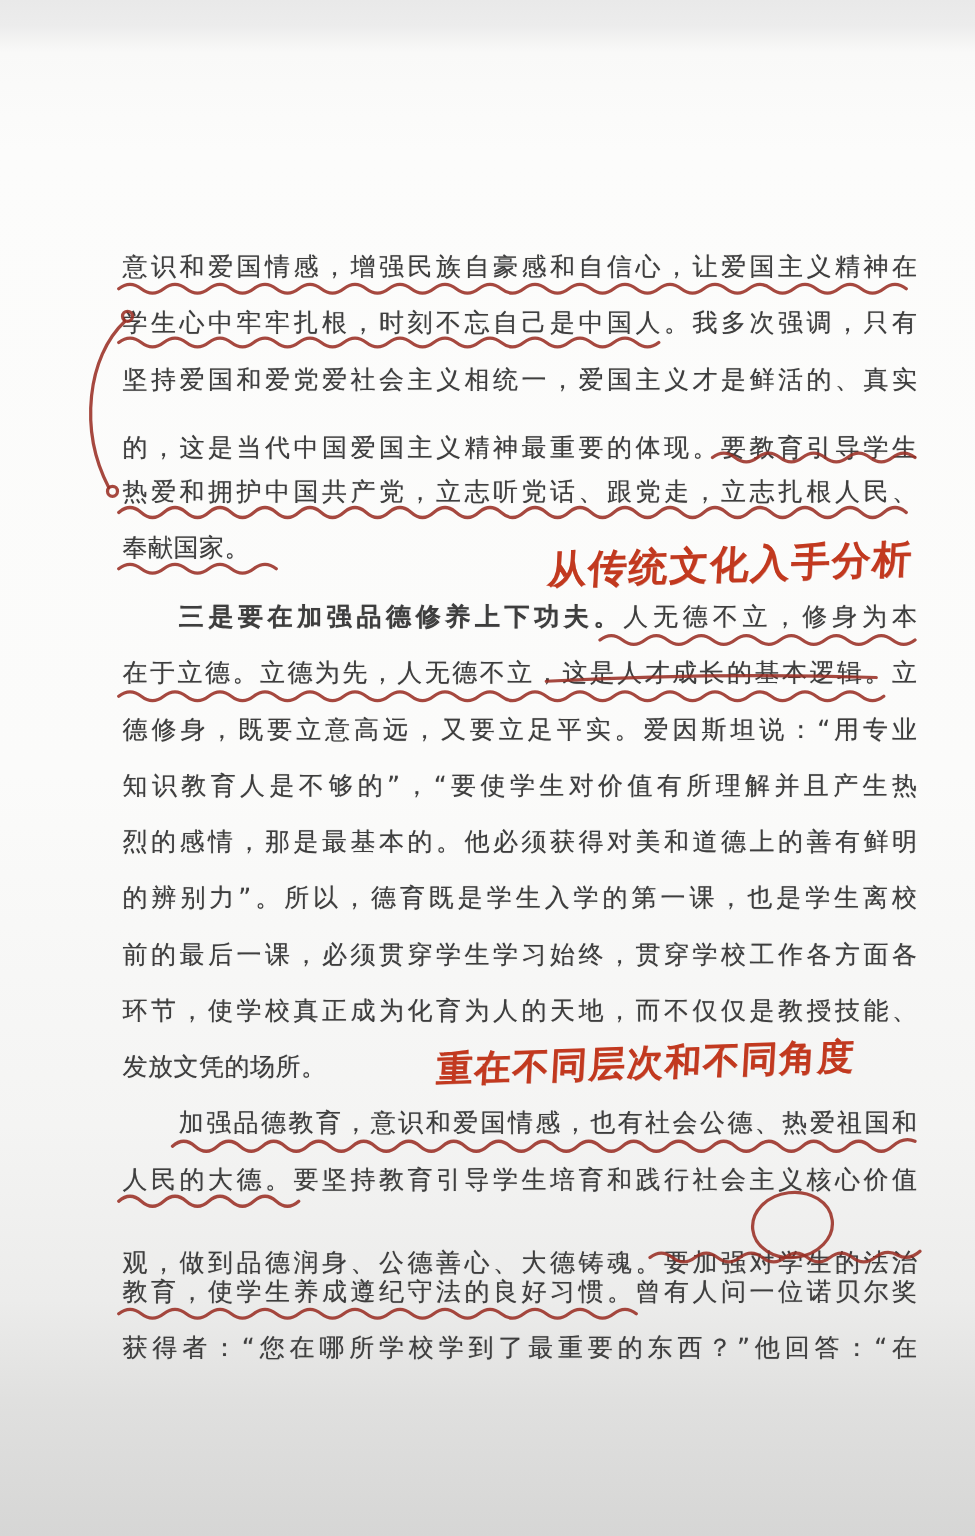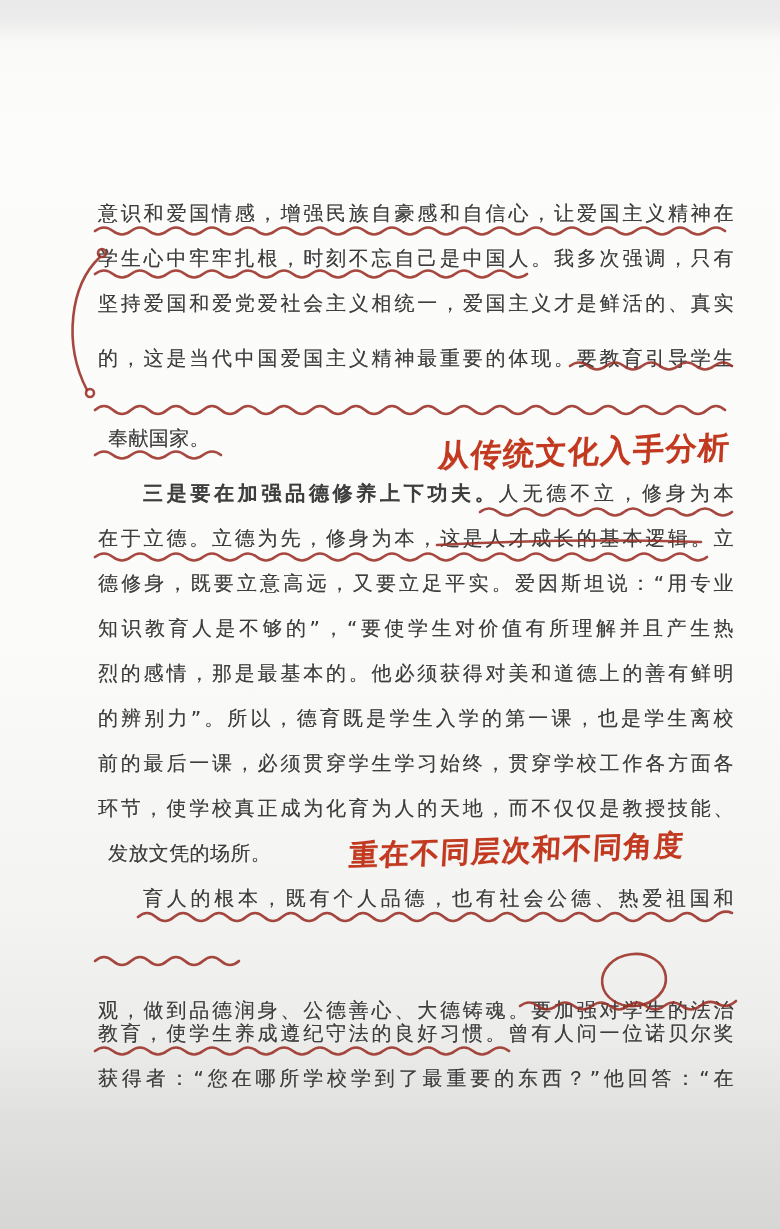--- a/index.html
+++ b/index.html
@@ -14,21 +14,21 @@
   }
   .textlayer{position:absolute;inset:0;}
   .line{
     position:absolute;left:98px;width:636px;height:30px;
     font-size:20px;line-height:28px;color:#3e3e3e;font-weight:500;
     letter-spacing:0.4px;
     text-align:justify;text-align-last:justify;
     text-shadow:0 0 0.6px rgba(62,62,62,0.55);
     white-space:nowrap;
   }
-  .line.end{text-align:left;text-align-last:left;margin-left:10px;}
+  .line.end{text-align:left;text-align-last:left;}
   .line.indent{text-indent:45px;}
   .line b{font-weight:800;letter-spacing:0.2px;}
   .note{
     position:absolute;color:#c2391f;font-weight:700;white-space:nowrap;
     transform:rotate(-1.8deg) skewX(-5deg);
     letter-spacing:1.5px;
     text-shadow:0.4px 0.4px 0 rgba(170,40,20,0.45);
     font-family:"DejaVu Sans","Liberation Sans",sans-serif;
   }
   .note1{left:438px;top:431px;font-size:31px;}
@@ -42,31 +42,33 @@
 </head>
 <body>
 
 <div class="stage">
 
   <div class="textlayer">
     <div class="line" style="top:199px">意识和爱国情感，增强民族自豪感和自信心，让爱国主义精神在</div>
     <div class="line" style="top:244px">学生心中牢牢扎根，时刻不忘自己是中国人。我多次强调，只有</div>
     <div class="line" style="top:289px">坚持爱国和爱党爱社会主义相统一，爱国主义才是鲜活的、真实</div>
     <div class="line" style="top:344px">的，这是当代中国爱国主义精神最重要的体现。要教育引导学生</div>
+    <div class="line" style="top:379px">热爱和拥护中国共产党，立志听党话、跟党走，立志扎根人民、</div>
     <div class="line end" style="top:424px">奉献国家。</div>
     <div class="line indent" style="top:479px"><b>三是要在加强品德修养上下功夫。</b><span>人无德不立，修身为本</span></div>
-    <div class="line" style="top:524px">在于立德。立德为先，修身为本，这是人才成长的基本逻辑。立</div>
+    <div class="line" style="top:524px">在于立德。立德为先，人无德不立，这是人才成长的基本逻辑。立</div>
     <div class="line" style="top:569px">德修身，既要立意高远，又要立足平实。爱因斯坦说：“用专业</div>
     <div class="line" style="top:614px">知识教育人是不够的”，“要使学生对价值有所理解并且产生热</div>
     <div class="line" style="top:659px">烈的感情，那是最基本的。他必须获得对美和道德上的善有鲜明</div>
     <div class="line" style="top:704px">的辨别力”。所以，德育既是学生入学的第一课，也是学生离校</div>
     <div class="line" style="top:749px">前的最后一课，必须贯穿学生学习始终，贯穿学校工作各方面各</div>
     <div class="line" style="top:794px">环节，使学校真正成为化育为人的天地，而不仅仅是教授技能、</div>
     <div class="line end" style="top:839px">发放文凭的场所。</div>
-    <div class="line indent" style="top:884px">育人的根本，既有个人品德，也有社会公德、热爱祖国和</div>
+    <div class="line indent" style="top:884px">加强品德教育，意识和爱国情感，也有社会公德、热爱祖国和</div>
+    <div class="line" style="top:929px">人民的大德。要坚持教育引导学生培育和践行社会主义核心价值</div>
     <div class="line" style="top:996px">观，做到品德润身、公德善心、大德铸魂。要加强对学生的法治</div>
     <div class="line" style="top:1019px">教育，使学生养成遵纪守法的良好习惯。曾有人问一位诺贝尔奖</div>
     <div class="line" style="top:1064px">获得者：“您在哪所学校学到了最重要的东西？”他回答：“在</div>
   </div>
 
   <div class="note note1">从传统文化入手分析</div>
   <div class="note note2">重在不同层次和不同角度</div>
 
   <svg class="ink" width="780" height="1229" viewBox="0 0 780 1229">
 

